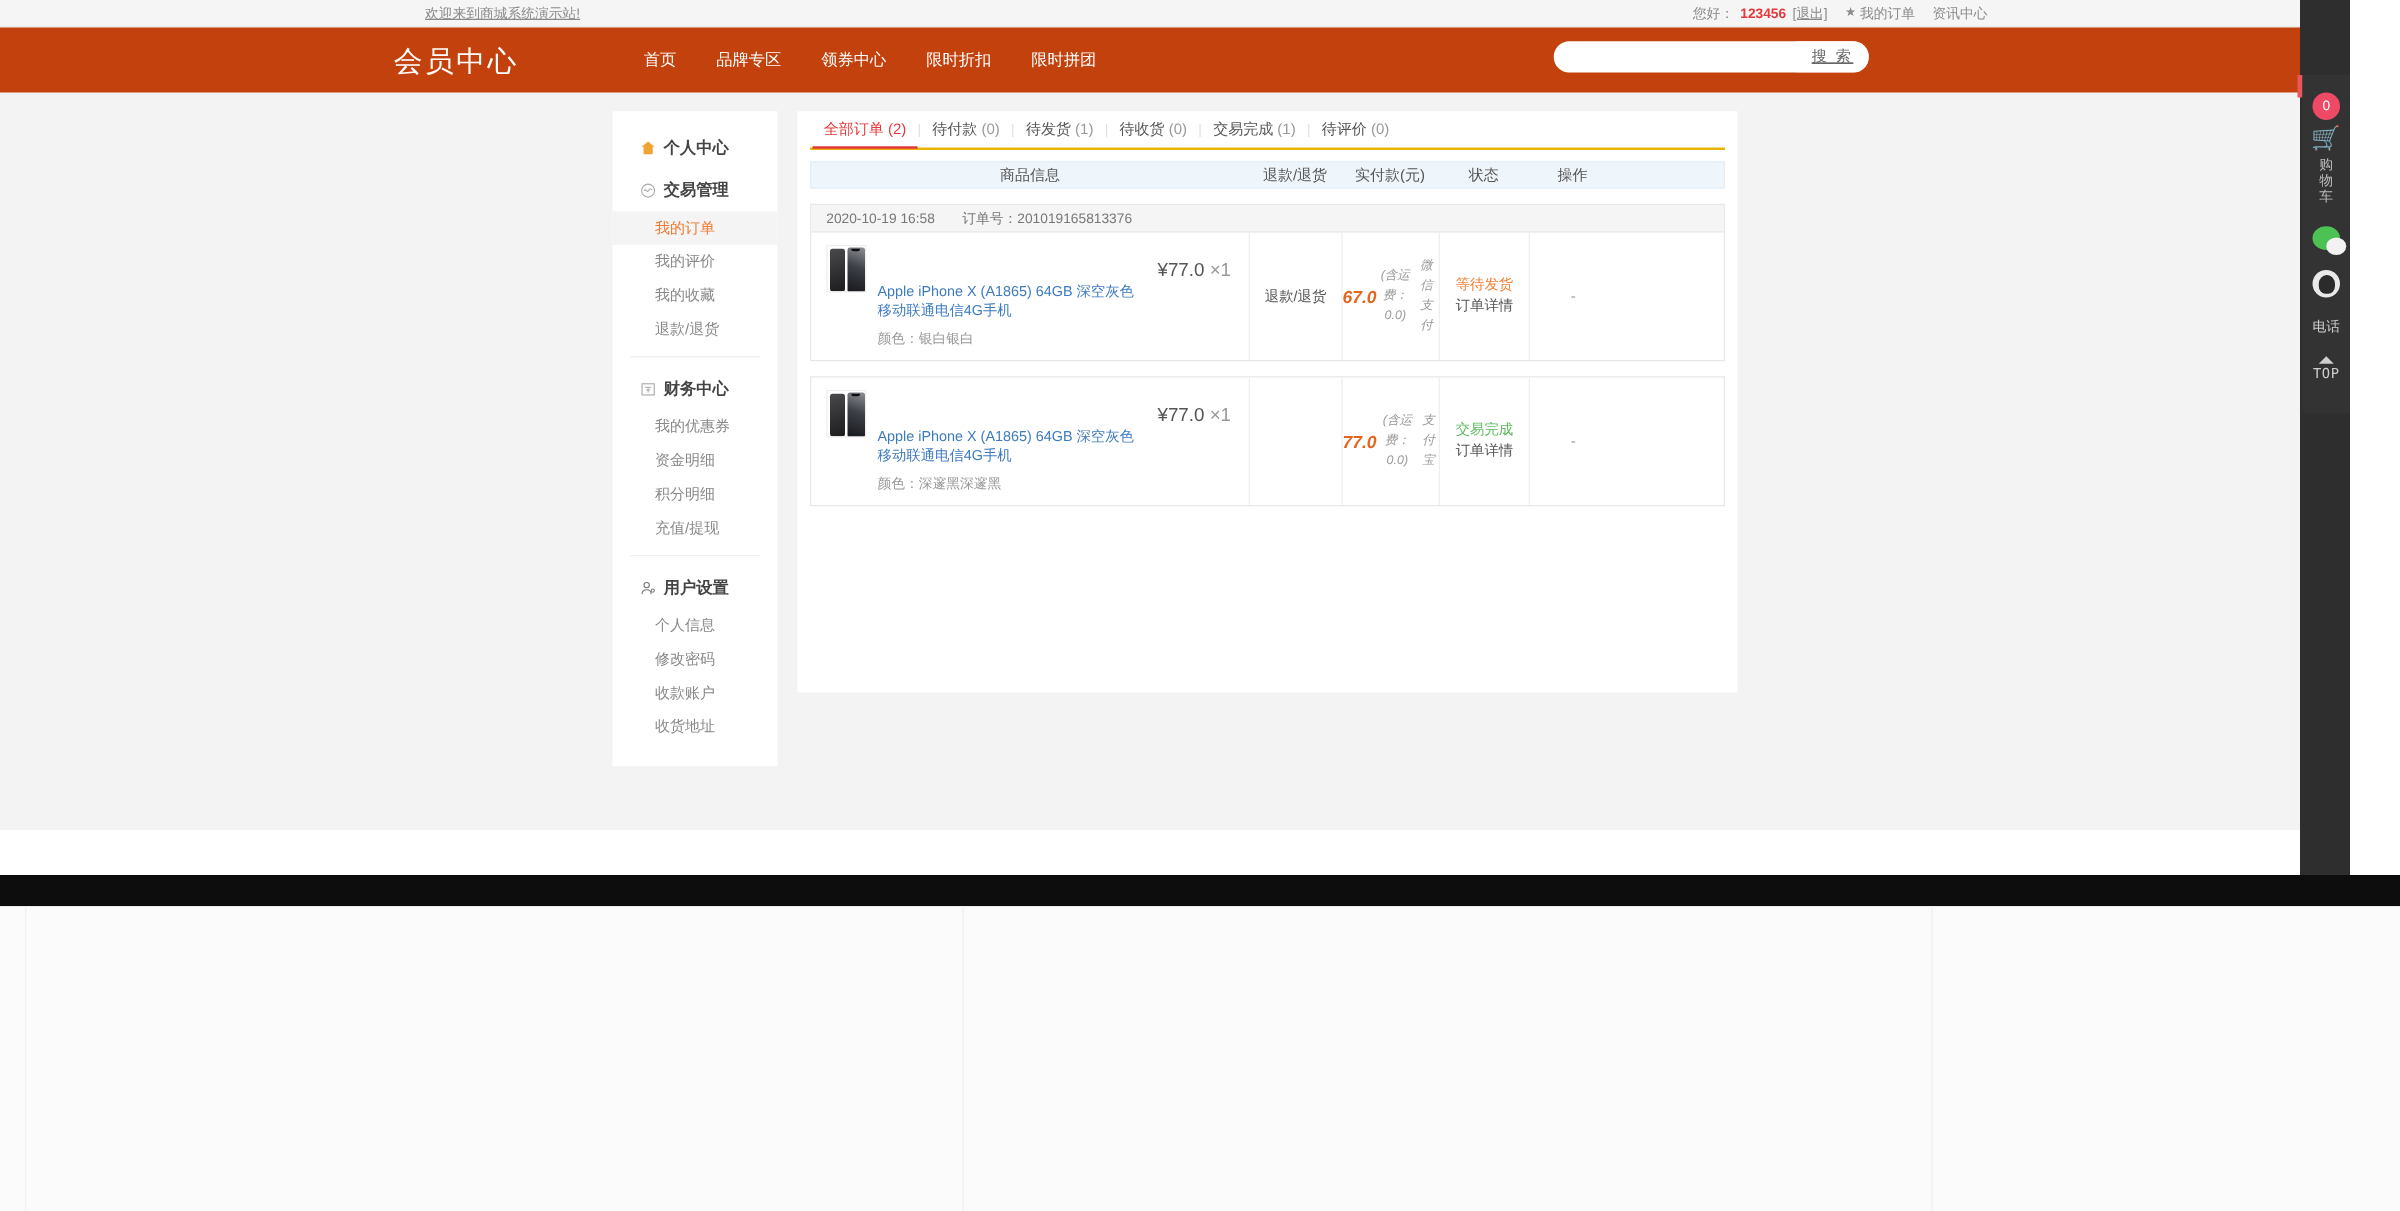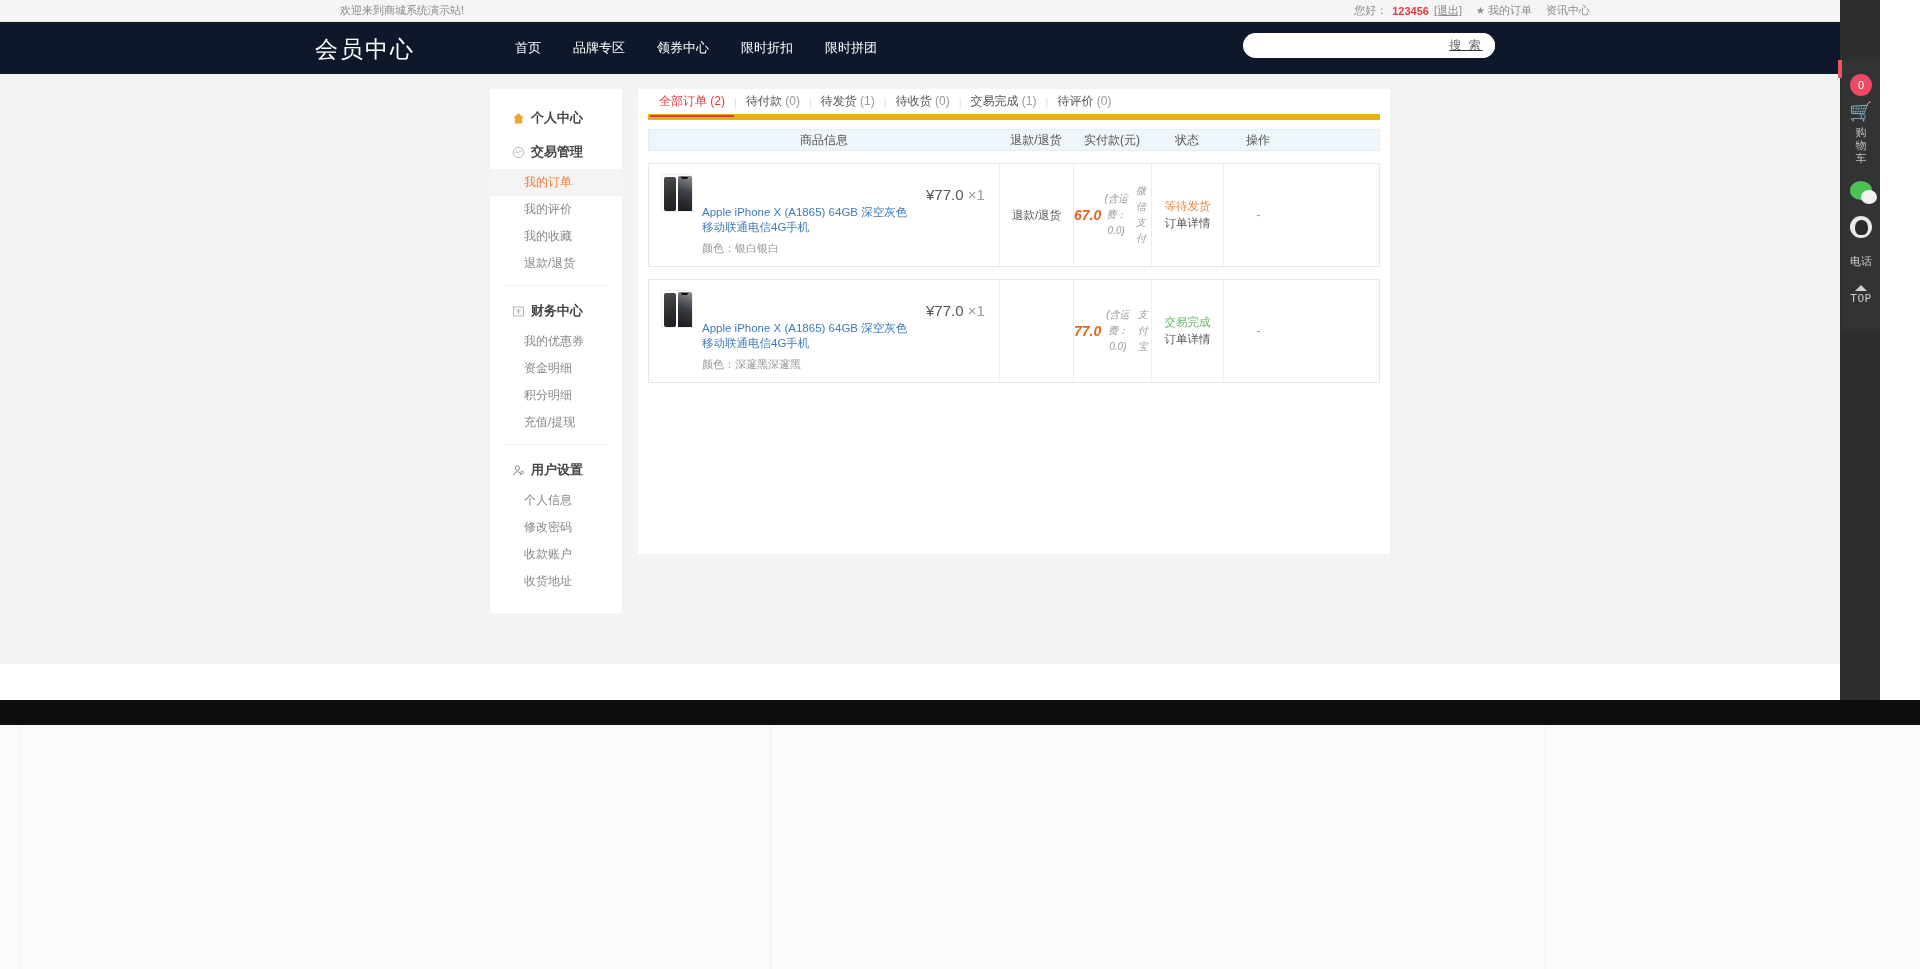--- a/index.html
+++ b/index.html
@@ -14,30 +14,30 @@
   }
   
   #page { width: 1880px; height: 700px; position: absolute; left: 0; top: 0; background:#fff; }
 
   
   .topbar {
     height: 22px; background: #f5f5f5; border-bottom: 1px solid #e8e8e8;
     display: flex; align-items: center; font-size: 11px; color: #8a8a8a;
   }
   .topbar-inner { width: 1480px; margin: 0 auto; display: flex; align-items: center; position: relative; height: 22px; }
-  .topbar-welcome { position: absolute; left: 140px; white-space: nowrap; }
+  .topbar-welcome { position: absolute; left: 140px; white-space: nowrap; text-decoration: underline; }
   .topbar-right { position: absolute; right: 90px; display: flex; align-items: center; gap: 14px; white-space: nowrap; }
   .topbar-right .uname { color: #e4393c; font-weight: bold; padding: 0 2px; }
   .topbar-right .logout { color: #8a8a8a; }
   .topbar-right .sep-item { display: flex; align-items: center; gap: 3px; }
   .star { color: #8a8a8a; font-size: 10px; }
 
   
   .header {
-    height: 52px; background: #0f172a; display: flex; align-items: center; position: relative;
+    height: 52px; background: #c2410c; display: flex; align-items: center; position: relative;
   }
   .header-inner { width: 1480px; margin: 0 auto; display: flex; align-items: center; position: relative; height: 52px; }
   .logo {
     color: #fff; font-size: 23px; letter-spacing: 2px; position: absolute; left: 115px; top: 12px;
     font-family: "DejaVu Sans", sans-serif;
   }
   .nav { position: absolute; left: 315px; display: flex; gap: 32px; top: 17px; }
   .nav a { color: #fff; text-decoration: none; font-size: 13px; white-space: nowrap; }
   .searchbox {
     position: absolute; right: 185px; top: 11px;
@@ -67,21 +67,21 @@
   .side-sub { list-style: none; }
   .side-sub li { }
   .side-sub a {
     display: block; padding: 5px 0 5px 34px; font-size: 12px; color: #888; text-decoration: none;
   }
   .side-sub a.active { color: #ef7a31; background: #f4f4f4; }
   .side-divider { height: 1px; background: #eee; margin: 8px 14px; }
 
   
   .content { flex: 1; background: #fff; min-height: 465px; padding: 0 10px 10px 10px; }
-  .tabs { display: flex; align-items: center; border-bottom: 6px solid #eab308; padding: 0 2px; height: 31px; }
+  .tabs { display: flex; align-items: center; border-bottom: 2px solid #eab308; padding: 0 2px; height: 31px; }
   .tab {
     font-size: 12px; color: #555; padding: 0 9px; height: 31px; line-height: 31px;
     cursor: pointer; text-decoration: none; white-space: nowrap;
   }
   .tab .cnt { color: #999; }
   .tab.active { color: #e4393c; border-bottom: 2px solid #e4393c; }
   .tab.active .cnt { color: #e4393c; }
   .tab-sep { color: #e0e0e0; font-size: 11px; }
 
   
@@ -351,20 +351,26 @@
 
         <div class="order-head">
           <div class="col-goods">商品信息</div>
           <div class="col-refund">退款/退货</div>
           <div class="col-pay">实付款(元)</div>
           <div class="col-status">状态</div>
           <div class="col-op">操作</div>
         </div>
 
         <div class="order-block">
+          <div class="order-bar">
+            <span>2020-10-19 16:58</span>
+            <span>
+              <span>订单号：</span><span>201019165813376</span>
+            </span>
+          </div>
           <div class="order-body">
             <div class="goods-cell">
               <div class="thumb">
                 <div class="ph"></div>
                   <div class="ph2"></div>
                   <div class="notch"></div>
               </div>
               <div class="goods-info">
                 <a href="#" class="goods-title">Apple iPhone X (A1865) 64GB 深空灰色 移动联通电信4G手机</a>
                 <div class="goods-attr">颜色：银白银白</div>

